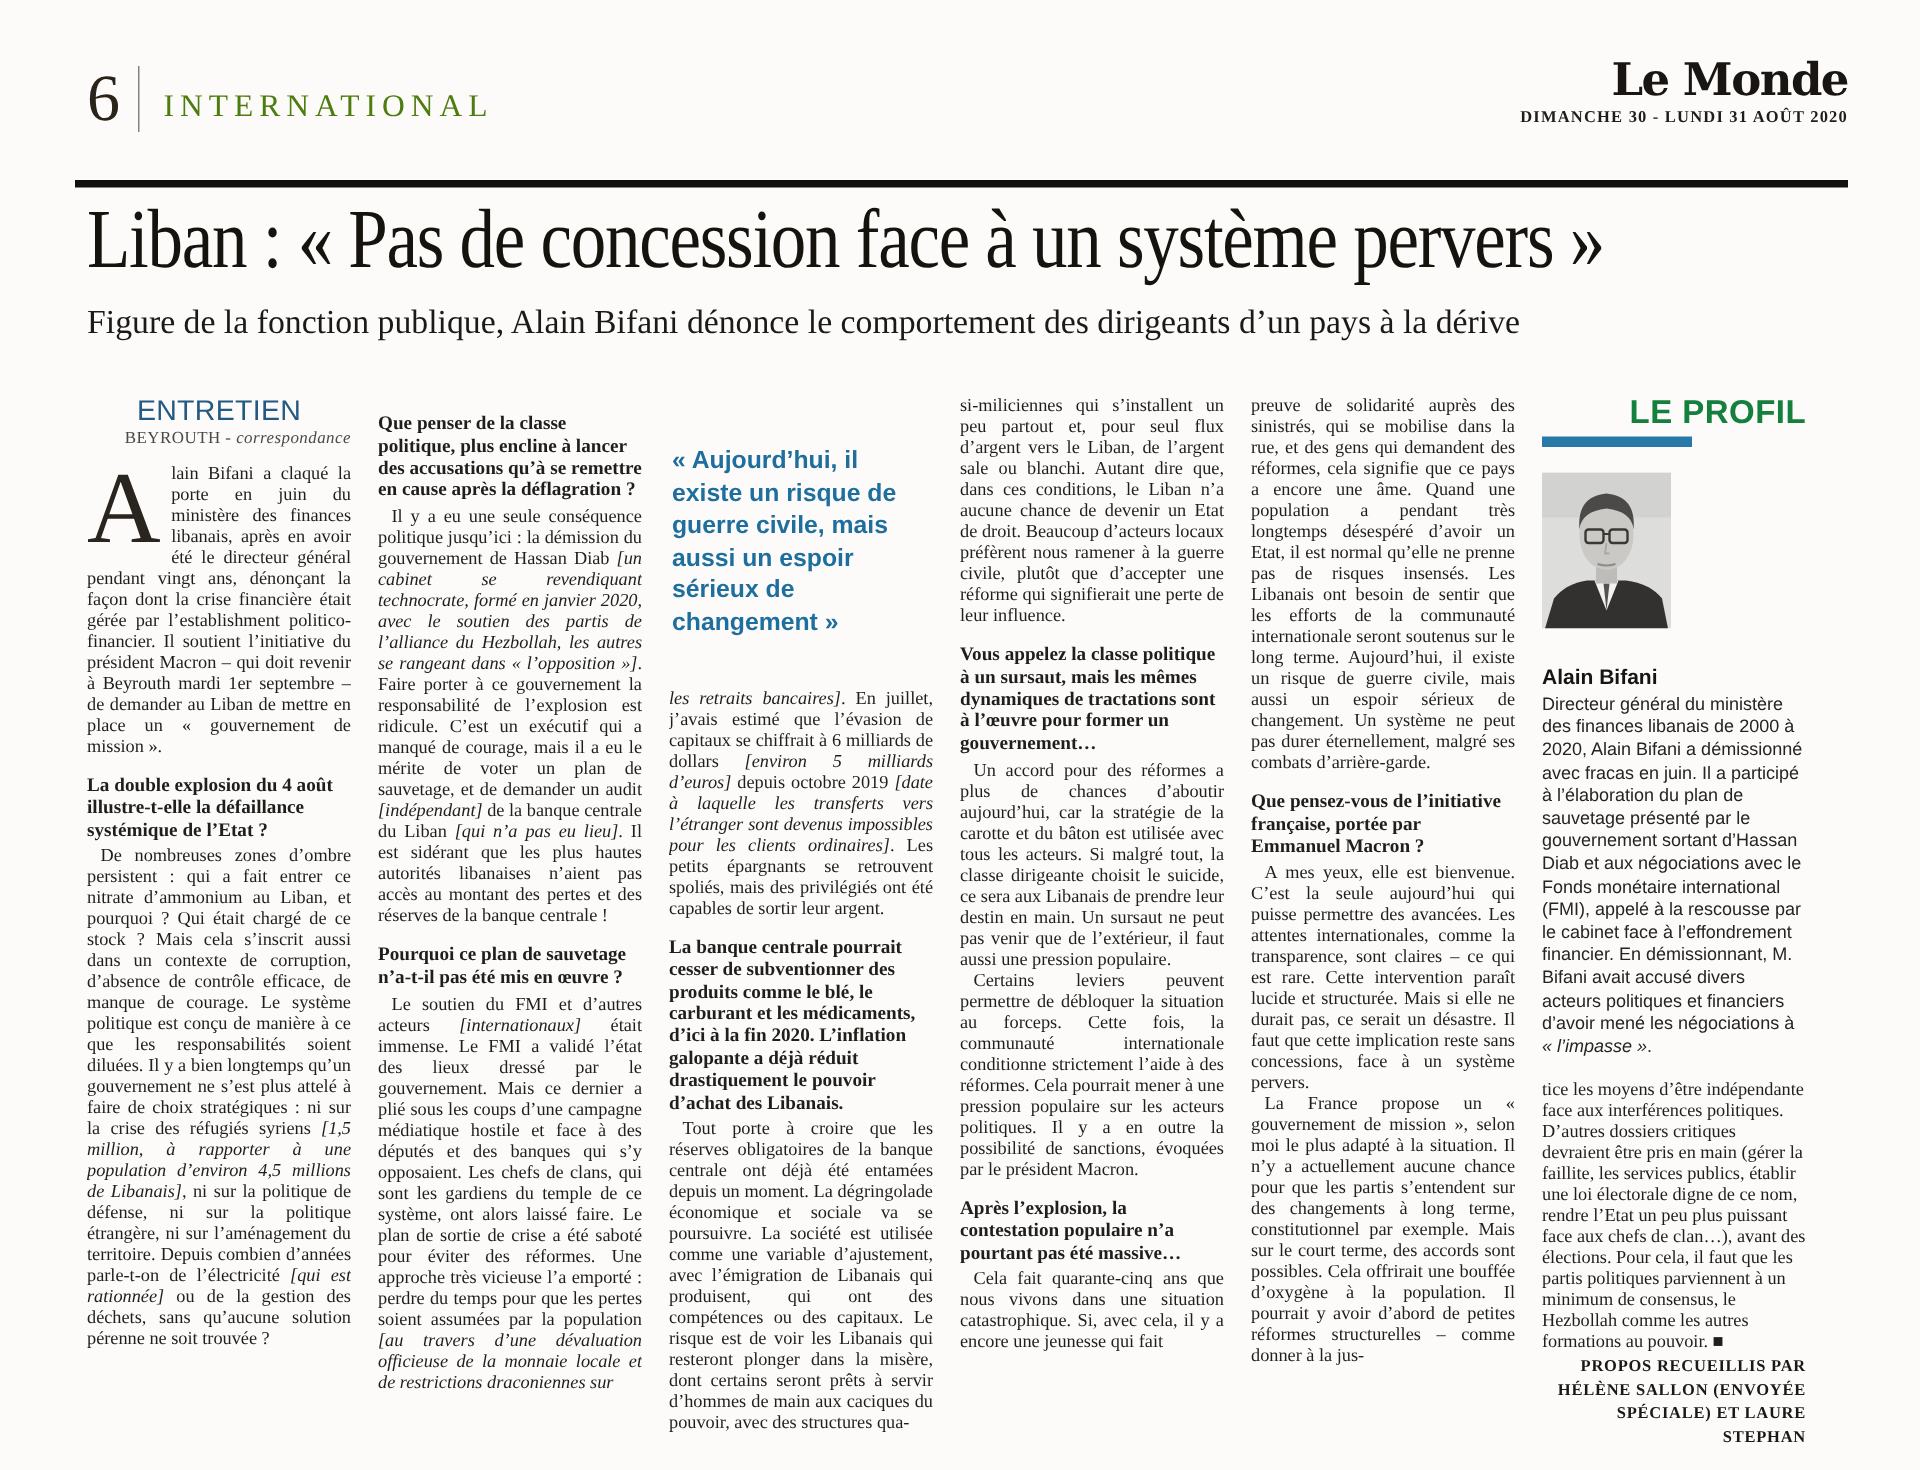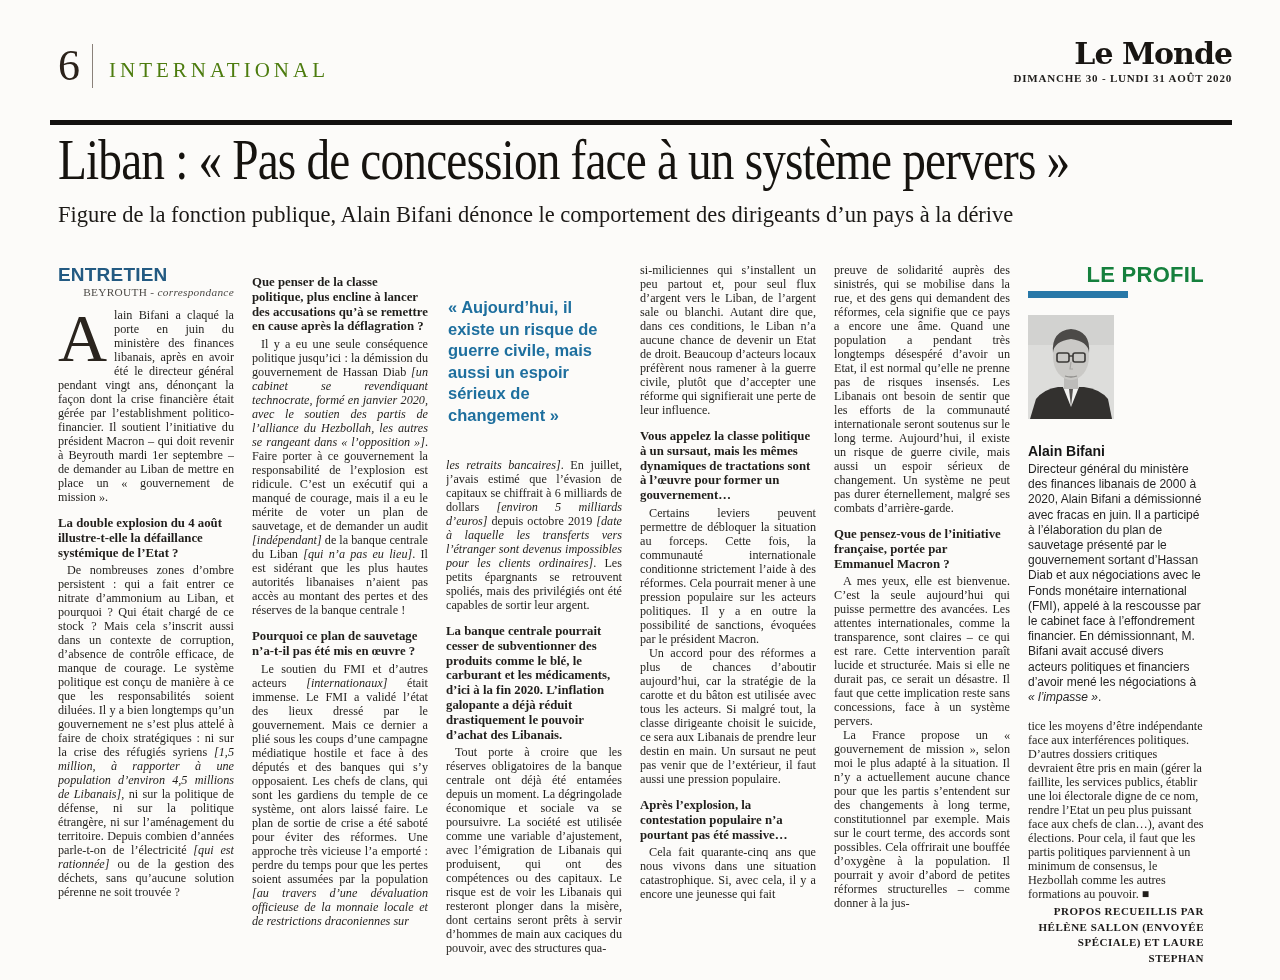--- a/index.html
+++ b/index.html
@@ -23,22 +23,22 @@
   .subhead{position:absolute;top:201px;left:58px;width:1174px;margin:0;font-weight:normal;
            font-size:22.5px;line-height:27px;color:#1c1916;}
   
   .columns{position:absolute;top:263px;left:58px;display:flex;gap:18px;height:700px;}
   .col{width:176px;height:700px;overflow:hidden;font-size:12.2px;line-height:14px;
        text-align:justify;color:#201e1b;}
   .blk{margin:0;}
   .blk-p{text-indent:9px;}
   .blk-cont{text-indent:0;}
   .blk-q{font-weight:bold;text-align:left;font-size:12.8px;line-height:14.8px;margin:12px 0 3px;}
-  .blk-kicker{font-family:"Liberation Sans",sans-serif;font-weight:bold;color:#235a82;
-              font-size:19px;line-height:20px;text-align:left;letter-spacing:.2px;margin:2px 0 1px;}
+  .blk-kicker{font-family:"Liberation Sans",sans-serif;font-weight:normal;color:#235a82;
+              font-size:19px;line-height:20px;text-align:center;letter-spacing:.2px;margin:2px 0 1px;}
   .blk-dateline{text-align:right;font-size:11.3px;line-height:13px;color:#4d4a46;
                 letter-spacing:.3px;margin:0 0 9px;}
   .blk-lead{text-indent:0;}
   .dropcap{float:left;font-size:68px;line-height:54px;padding:3px 7px 0 0;color:#2a241e;}
   .blk-quote{font-family:"Liberation Sans",sans-serif;font-weight:bold;color:#1e6f9e;
              font-size:16.5px;line-height:21.5px;text-align:left;margin:34px 2px 32px;}
   .blk-byline{font-weight:bold;text-align:right;font-size:11px;line-height:15.5px;
               letter-spacing:.5px;margin-top:3px;color:#1b1918;}
   .run-i{font-style:italic;}
   
@@ -90,22 +90,22 @@
       </section>
     <section class="col">
         <p class="blk blk-quote"><span>« Aujourd’hui, il existe un risque de guerre civile, mais aussi un espoir sérieux de changement »</span></p>
         <p class="blk blk-cont"><span class="run-i">les retraits bancaires]</span><span>. En juillet, j’avais estimé que l’évasion de capitaux se chiffrait à 6 milliards de dollars </span><span class="run-i">[environ 5 milliards d’euros]</span><span> depuis octobre 2019 </span><span class="run-i">[date à laquelle les transferts vers l’étranger sont devenus impossibles pour les clients ordinaires]</span><span>. Les petits épargnants se retrouvent spoliés, mais des privilégiés ont été capables de sortir leur argent.</span></p>
         <p class="blk blk-q"><span>La banque centrale pourrait cesser de subventionner des produits comme le blé, le carburant et les médicaments, d’ici à la fin 2020. L’inflation galopante a déjà réduit drastiquement le pouvoir d’achat des Libanais.</span></p>
         <p class="blk blk-p"><span>Tout porte à croire que les réserves obligatoires de la banque centrale ont déjà été entamées depuis un moment. La dégringolade économique et sociale va se poursuivre. La société est utilisée comme une variable d’ajustement, avec l’émigration de Libanais qui produisent, qui ont des compétences ou des capitaux. Le risque est de voir les Libanais qui resteront plonger dans la misère, dont certains seront prêts à servir d’hommes de main aux caciques du pouvoir, avec des structures qua-</span></p>
       </section>
     <section class="col">
         <p class="blk blk-cont"><span>si-miliciennes qui s’installent un peu partout et, pour seul flux d’argent vers le Liban, de l’argent sale ou blanchi. Autant dire que, dans ces conditions, le Liban n’a aucune chance de devenir un Etat de droit. Beaucoup d’acteurs locaux préfèrent nous ramener à la guerre civile, plutôt que d’accepter une réforme qui signifierait une perte de leur influence.</span></p>
         <p class="blk blk-q"><span>Vous appelez la classe politique à un sursaut, mais les mêmes dynamiques de tractations sont à l’œuvre pour former un gouvernement…</span></p>
+        <p class="blk blk-p"><span>Un accord pour des réformes a plus de chances d’aboutir aujourd’hui, car la stratégie de la carotte et du bâton est utilisée avec tous les acteurs. Si malgré tout, la classe dirigeante choisit le suicide, ce sera aux Libanais de prendre leur destin en main. Un sursaut ne peut pas venir que de l’extérieur, il faut aussi une pression populaire.</span></p>
         <p class="blk blk-p"><span>Certains leviers peuvent permettre de débloquer la situation au forceps. Cette fois, la communauté internationale conditionne strictement l’aide à des réformes. Cela pourrait mener à une pression populaire sur les acteurs politiques. Il y a en outre la possibilité de sanctions, évoquées par le président Macron.</span></p>
-        <p class="blk blk-p"><span>Un accord pour des réformes a plus de chances d’aboutir aujourd’hui, car la stratégie de la carotte et du bâton est utilisée avec tous les acteurs. Si malgré tout, la classe dirigeante choisit le suicide, ce sera aux Libanais de prendre leur destin en main. Un sursaut ne peut pas venir que de l’extérieur, il faut aussi une pression populaire.</span></p>
         <p class="blk blk-q"><span>Après l’explosion, la contestation populaire n’a pourtant pas été massive…</span></p>
         <p class="blk blk-p"><span>Cela fait quarante-cinq ans que nous vivons dans une situation catastrophique. Si, avec cela, il y a encore une jeunesse qui fait</span></p>
       </section>
     <section class="col">
         <p class="blk blk-cont"><span>preuve de solidarité auprès des sinistrés, qui se mobilise dans la rue, et des gens qui demandent des réformes, cela signifie que ce pays a encore une âme. Quand une population a pendant très longtemps désespéré d’avoir un Etat, il est normal qu’elle ne prenne pas de risques insensés. Les Libanais ont besoin de sentir que les efforts de la communauté internationale seront soutenus sur le long terme. Aujourd’hui, il existe un risque de guerre civile, mais aussi un espoir sérieux de changement. Un système ne peut pas durer éternellement, malgré ses combats d’arrière-garde.</span></p>
         <p class="blk blk-q"><span>Que pensez-vous de l’initiative française, portée par Emmanuel Macron ?</span></p>
         <p class="blk blk-p"><span>A mes yeux, elle est bienvenue. C’est la seule aujourd’hui qui puisse permettre des avancées. Les attentes internationales, comme la transparence, sont claires – ce qui est rare. Cette intervention paraît lucide et structurée. Mais si elle ne durait pas, ce serait un désastre. Il faut que cette implication reste sans concessions, face à un système pervers.</span></p>
         <p class="blk blk-p"><span>La France propose un « gouvernement de mission », selon moi le plus adapté à la situation. Il n’y a actuellement aucune chance pour que les partis s’entendent sur des changements à long terme, constitutionnel par exemple. Mais sur le court terme, des accords sont possibles. Cela offrirait une bouffée d’oxygène à la population. Il pourrait y avoir d’abord de petites réformes structurelles – comme donner à la jus-</span></p>
       </section>
 

